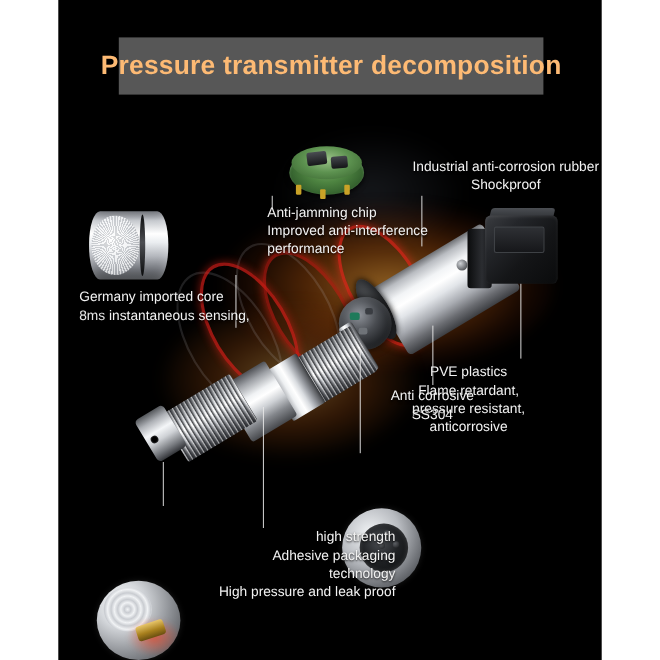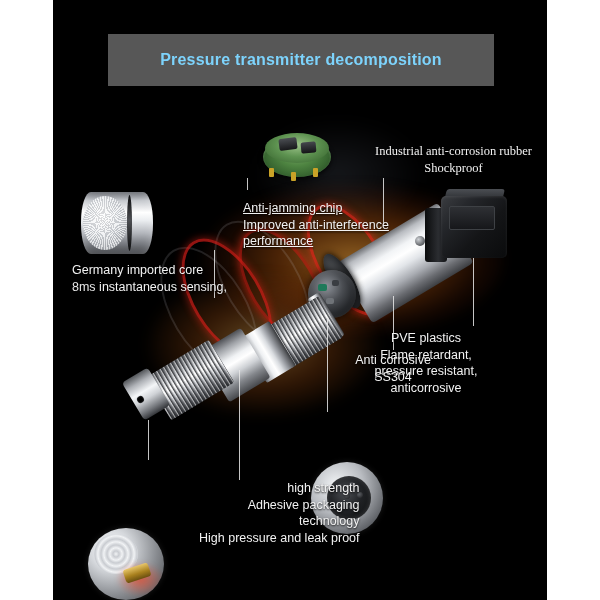--- a/index.html
+++ b/index.html
@@ -260,22 +260,22 @@
 
   
   #title-banner {
     position: absolute;
     left: 108px; top: 34px; width: 386px; height: 52px;
     background: #575757;
     display: flex; align-items: center; justify-content: center;
     box-shadow: 0 1px 4px rgba(0,0,0,.6);
   }
   #title-banner .title-text {
-    color: #7dd3fc;
-    font-size: 16px;
+    color: #fdba74;
+    font-size: 24px;
     font-weight: bold;
     letter-spacing: 0.2px;
     white-space: nowrap;
   }
 
   
   .callout {
     position: absolute;
     color: #f2f2f2;
     font-size: 12.5px;
@@ -371,27 +371,27 @@
     <div class="leader leader-v" style="left:420px; top:258px; height:68px;"></div>
 
     <div class="leader leader-v" style="left:340px; top:296px; height:54px;"></div>
 
     <div class="leader leader-v" style="left:274px; top:318px; height:94px;"></div>
 
     <div class="leader leader-v" style="left:95px; top:420px; height:40px;"></div>
 
     <div class="leader leader-v" style="left:186px; top:370px; height:110px;"></div>
 
-    <div class="callout" style="left:190px; top:200px;text-decoration:underline;">
+    <div class="callout" style="left:190px; top:185px;">
       <div>Anti-jamming chip</div>
       <div>Improved anti-interference</div>
       <div>performance</div>
     </div>
 
-    <div class="callout center" style="left:322px; top:143px;font-family:Liberation Serif, serif;">
+    <div class="callout center" style="left:322px; top:143px;">
       <div>Industrial anti-corrosion rubber</div>
       <div>Shockproof</div>
     </div>
 
     <div class="callout" style="left:19px; top:262px;">
       <div>Germany imported  core</div>
       <div><span class="hl">8ms</span><span> instantaneous sensing,</span></div>
     </div>
 
     <div class="callout center" style="left:373px; top:330px; transform:translateX(-50%);">

